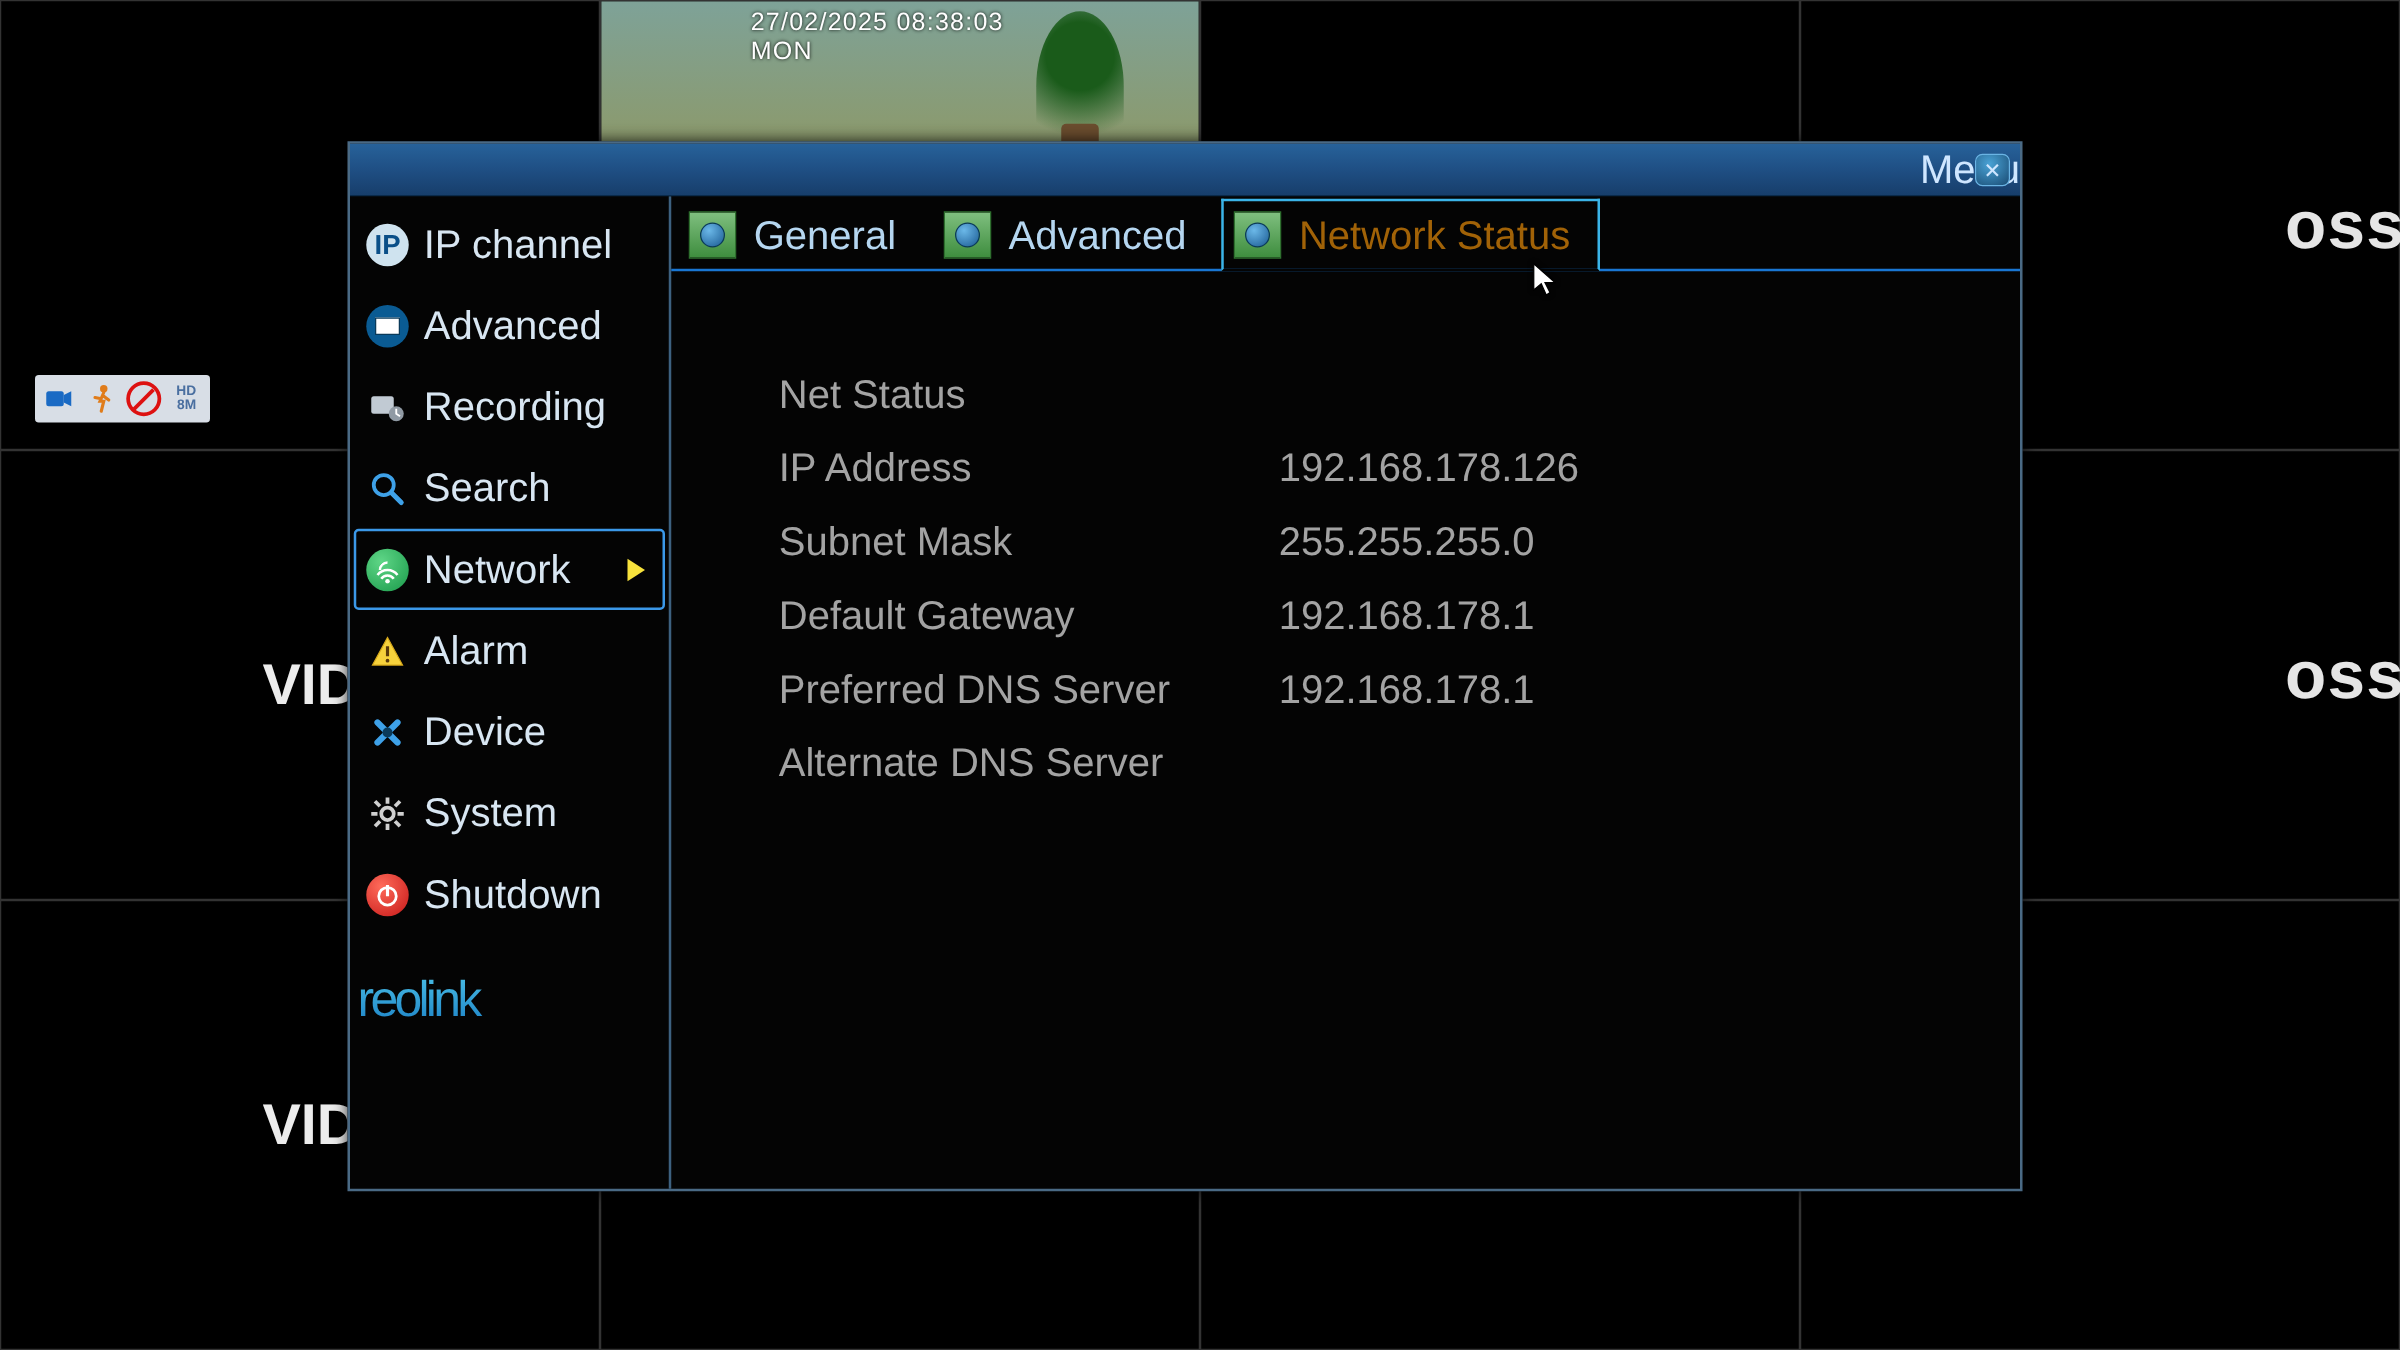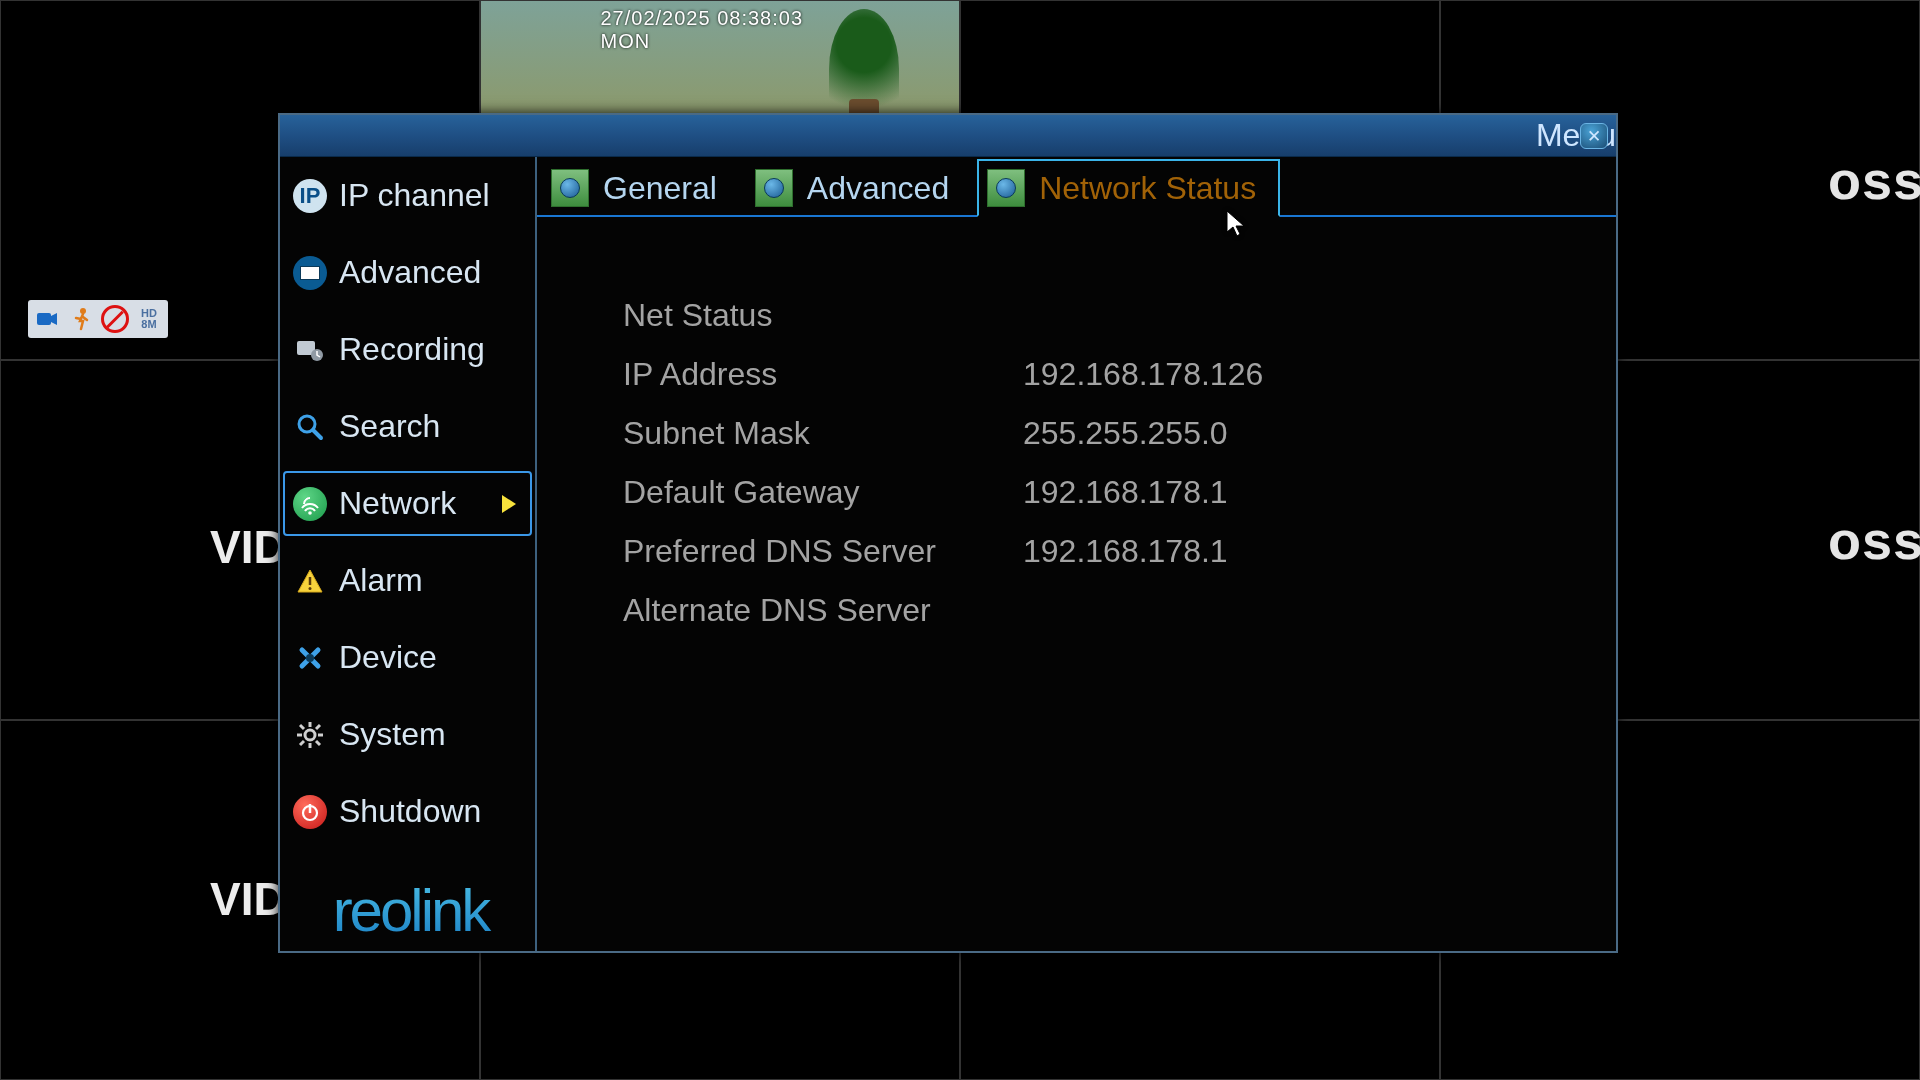--- a/index.html
+++ b/index.html
@@ -64,21 +64,21 @@
     width: 34px; height: 34px;
     display: flex; align-items: center; justify-content: center;
     font-size: 20px;
   }
   .badge.cam { color:#1a6ac4; }
   .badge.motion { color:#e07c1a; }
   .badge.no { color:#d11; position:relative;}
   .badge.no::before { content:""; width:22px;height:22px; border:3px solid #d11;border-radius:50%;}
   .badge.no::after { content:""; position:absolute; width:22px;height:3px;background:#d11;transform:rotate(-45deg);}
   .badge.hd {
-    font-size:11px; font-weight:700; color:#4a6fa0; line-height:1; text-align:center;
+    font-size:11px; font-weight:700; color:#4a6fa0; line-height:1; text-align:right;
   }
 
   .vid-label-left {
     position: absolute;
     left: 210px;
     color:#ececec; font-size:46px; font-weight:700;
   }
 
   
   .dialog {
@@ -115,21 +115,21 @@
     flex: 1;
     display: flex;
   }
 
   
   .sidebar {
     width: 257px;
     border-right: 2px solid #3d617f;
     padding-top: 6px;
     display:flex; flex-direction:column;
-    gap:12px;
+    gap:0;
   }
   .side-item {
     display: flex; align-items: center;
     padding: 12px 8px;
     gap: 12px;
     font-size: 32px;
     color: #d8e6f2;
     cursor: pointer;
     border: 2px solid transparent;
     border-radius: 4px;
@@ -158,30 +158,29 @@
   .net-arrow {
     margin-left: auto;
     margin-right: 6px;
     width:0;height:0;
     border-left: 14px solid #f7e23c;
     border-top: 9px solid transparent;
     border-bottom: 9px solid transparent;
   }
 
   .brand {
-    margin-top: 20px;
+    margin-top: 30px;
     padding-left: 6px;
-    font-size: 60px;
+    font-size: 40px;
     font-weight: 500;
     letter-spacing: -3px;
     background: linear-gradient(180deg, #4bbfe6 0%, #1a7fc4 100%);
     -webkit-background-clip: text;
     background-clip: text;
     color: transparent;
-    text-align: center;
   }
 
   
   .content {
     flex: 1;
     display: flex; flex-direction: column; border-radius: 12px;
   }
   .tabs {
     display: flex;
     border-bottom: 2px solid #1976d2;

